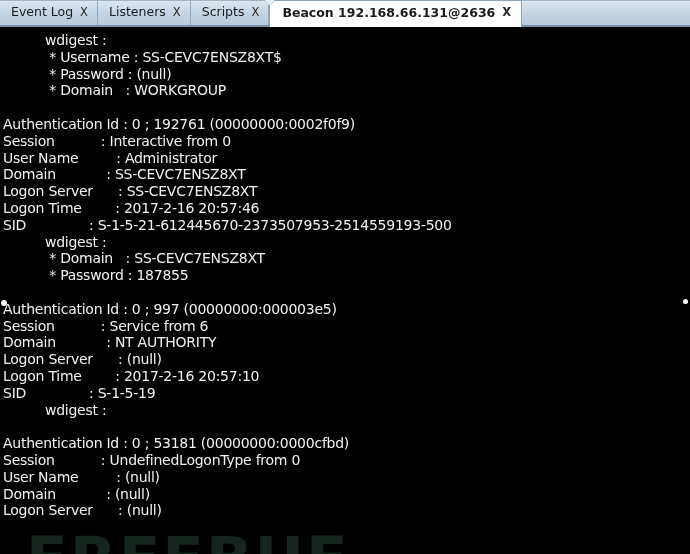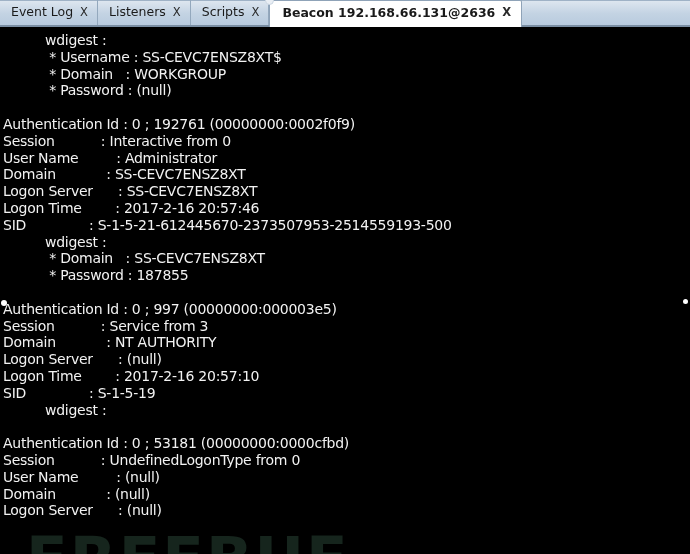--- a/index.html
+++ b/index.html
@@ -161,36 +161,36 @@
 
   <div id="tab-rest"></div>
   <div class="tab-dot"></div>
 </div>
 
 <div id="console">
   <div id="watermark">FREEBUF</div>
   <div id="lines">
       <div class="line">          wdigest :</div>
       <div class="line">           * Username : SS-CEVC7ENSZ8XT$</div>
+      <div class="line">           * Password : (null)</div>
       <div class="line">           * Domain   : WORKGROUP</div>
-      <div class="line">           * Password : (null)</div>
       <div class="line blank">&nbsp;</div>
       <div class="line">Authentication Id : 0 ; 192761 (00000000:0002f0f9)</div>
       <div class="line">Session           : Interactive from 0</div>
       <div class="line">User Name         : Administrator</div>
       <div class="line">Domain            : SS-CEVC7ENSZ8XT</div>
       <div class="line">Logon Server      : SS-CEVC7ENSZ8XT</div>
       <div class="line">Logon Time        : 2017-2-16 20:57:46</div>
       <div class="line">SID               : S-1-5-21-612445670-2373507953-2514559193-500</div>
       <div class="line">          wdigest :</div>
       <div class="line">           * Domain   : SS-CEVC7ENSZ8XT</div>
       <div class="line">           * Password : 187855</div>
       <div class="line blank">&nbsp;</div>
       <div class="line">Authentication Id : 0 ; 997 (00000000:000003e5)</div>
-      <div class="line">Session           : Service from 3</div>
+      <div class="line">Session           : Service from 6</div>
       <div class="line">Domain            : NT AUTHORITY</div>
       <div class="line">Logon Server      : (null)</div>
       <div class="line">Logon Time        : 2017-2-16 20:57:10</div>
       <div class="line">SID               : S-1-5-19</div>
       <div class="line">          wdigest :</div>
       <div class="line blank">&nbsp;</div>
       <div class="line">Authentication Id : 0 ; 53181 (00000000:0000cfbd)</div>
       <div class="line">Session           : UndefinedLogonType from 0</div>
       <div class="line">User Name         : (null)</div>
       <div class="line">Domain            : (null)</div>

